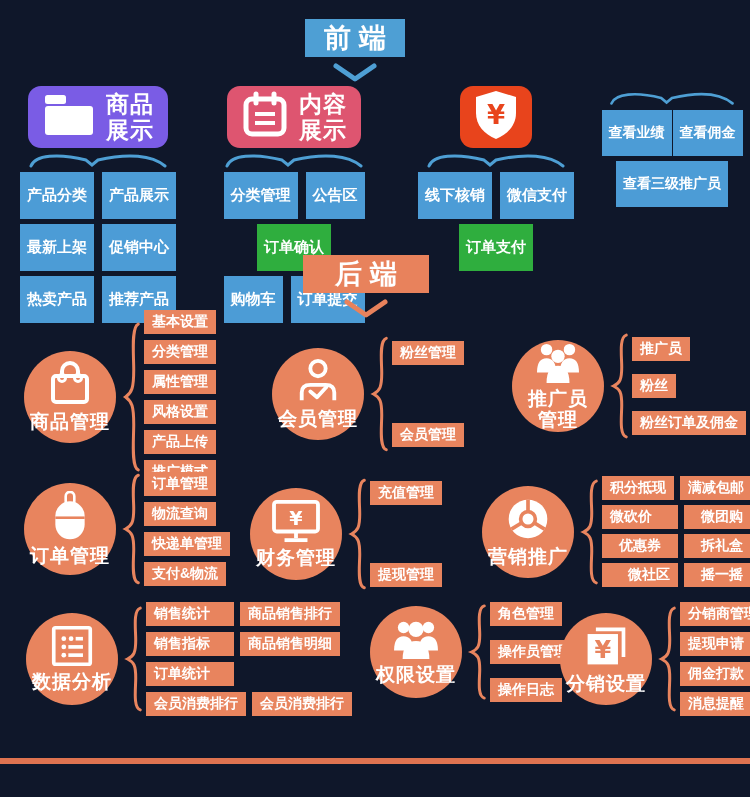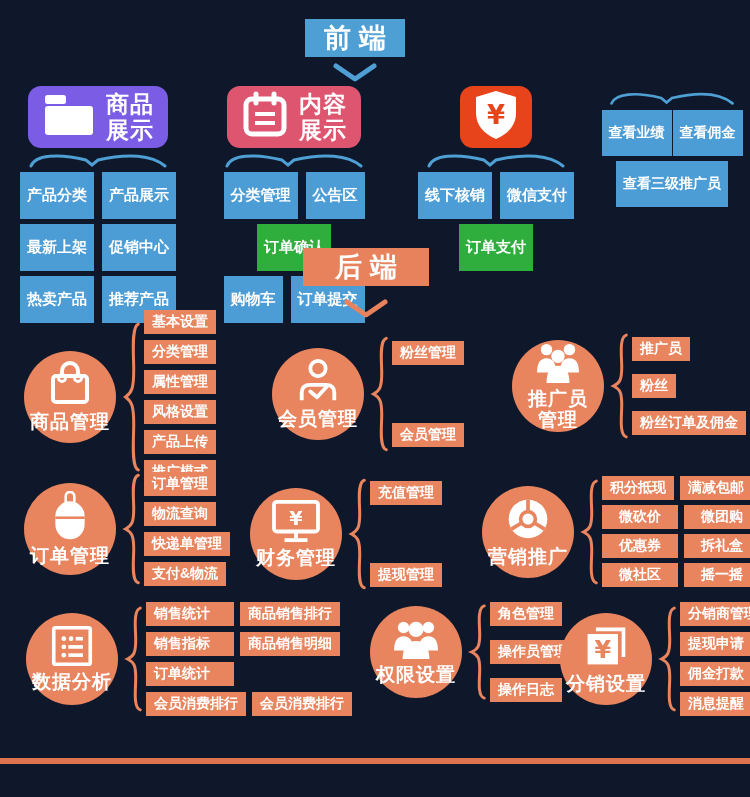--- a/index.html
+++ b/index.html
@@ -4,21 +4,21 @@
 <style>
   html,body { margin:0; padding:0; background:#fff; }
   .page { position:relative; width:750px; height:797px; background:#0f172a; overflow:hidden;
           font-family:"Liberation Sans", sans-serif; }
 
   
   .banner { position:absolute; color:#fff; font-weight:bold; font-size:27px;
             display:flex; align-items:center; justify-content:center; letter-spacing:8px;
             padding-left:8px; box-sizing:border-box; }
   .banner.front { left:305px; top:19px; width:100px; height:38px; background:#4E9FD4; }
-  .banner.back  { left:303px; top:248px; width:126px; height:38px; background:#E8825C; }
+  .banner.back  { left:303px; top:255px; width:126px; height:38px; background:#E8825C; }
   .chev { position:absolute; }
 
   
   .fgroup { position:absolute; top:86px; display:flex; flex-direction:column; align-items:center; }
   .fheader { height:62px; border-radius:13px; display:flex; align-items:center; justify-content:center;
              gap:10px; padding:0 14px; }
   .ftitle { color:#fff; font-weight:bold; font-size:23px; line-height:1.15; display:flex;
             flex-direction:column; align-items:center; letter-spacing:1px; }
   .squig { margin:3px 0 4px 0; }
   .frows { display:flex; flex-direction:column; gap:5px; align-items:center; }
@@ -293,29 +293,29 @@
     </div>
     <svg class="brace" width="20" height="106" viewBox="0 0 22 100" preserveAspectRatio="none">
       <path d="M19 2 C11 4 14 22 14 32 C14 44 12 47 5 50 C12 53 14 56 14 68 C14 78 11 96 19 98" fill="none" stroke="#E8845E" stroke-width="3" stroke-linecap="round" vector-effect="non-scaling-stroke"></path>
     </svg>
     <div class="bitems" style="gap:5px">
       <div class="brow">
         <span class="bitem">积分抵现</span>
         <span class="bitem">满减包邮</span>
       </div>
       <div class="brow">
-        <span class="bitem" style="min-width:60px;text-align:center">微砍价</span>
+        <span class="bitem" style="min-width:60px;">微砍价</span>
         <span class="bitem" style="min-width:60px;text-align:center">微团购</span>
       </div>
       <div class="brow">
         <span class="bitem" style="min-width:60px;text-align:center">优惠券</span>
         <span class="bitem" style="min-width:60px;text-align:center">拆礼盒</span>
       </div>
       <div class="brow">
-        <span class="bitem" style="min-width:60px;text-align:center">微社区</span>
+        <span class="bitem" style="min-width:60px;text-align:right">微社区</span>
         <span class="bitem" style="min-width:60px;text-align:center">摇一摇</span>
       </div>
     </div>
   </div>
 
   <div class="bgroup" style="left:26px;top:602px">
     <div class="bcircle">
       <span>
         <svg width="42" height="42" viewBox="0 0 46 46">
           <rect x="3" y="3" width="40" height="40" rx="2" fill="none" stroke="#fff" stroke-width="4"></rect>

